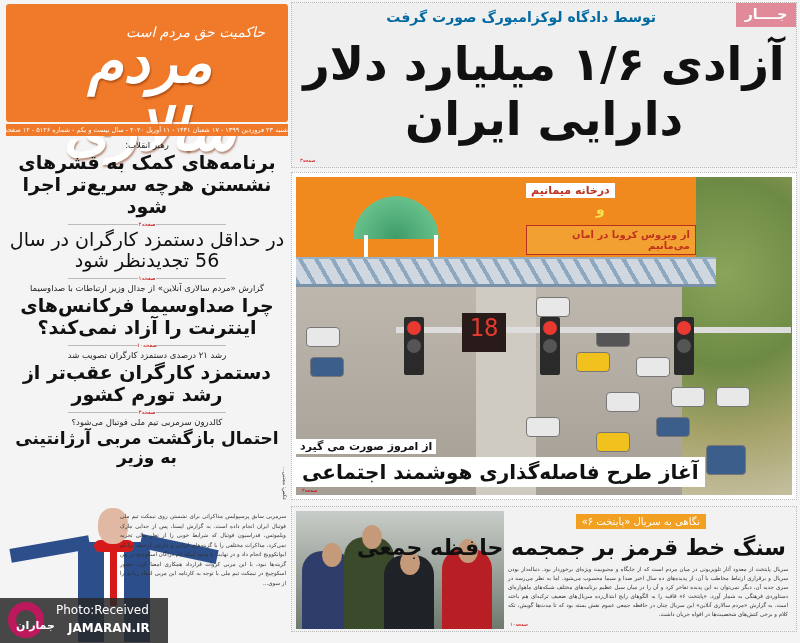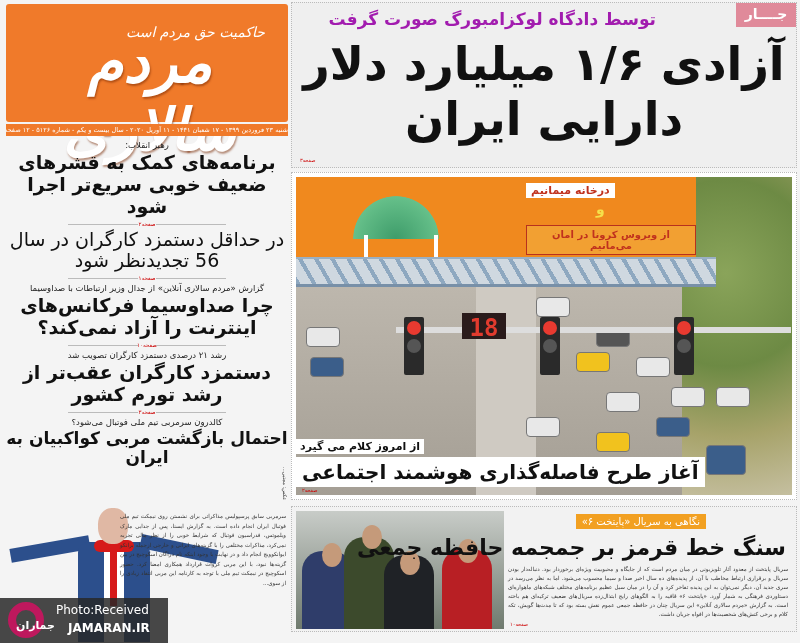--- a/index.html
+++ b/index.html
@@ -17,47 +17,47 @@
   .item { text-align: center; }
   .kicker { font-size: 8.5px; color: #222; margin-bottom: 2px; }
   .headline { font-weight: bold; color: #111; line-height: 1.15; }
   .pageref { font-size: 5.5px; color: #c00; margin: 3px 0 2px; position: relative; }
   .pageref::before, .pageref::after { content: ""; position: absolute; top: 3px; width: 70px; height: 1px; background: #bbb; }
   .pageref::before { right: 150px; } .pageref::after { left: 150px; }
 
   
   .top-box { position: absolute; left: 291px; top: 2px; width: 506px; height: 166px; border: 1px dotted #bbb; background: #efefef; }
   .jar-tag { position: absolute; right: 0; top: 0; width: 60px; height: 24px; background: #e08a9a; color: #fff; font-weight: bold; font-size: 14px; text-align: center; line-height: 22px; }
-  .top-kicker { position: absolute; right: 140px; top: 6px; font-size: 17px; font-weight: bold; color: #a21caf; }
+  .top-kicker { position: absolute; right: 140px; top: 6px; font-size: 14px; font-weight: bold; color: #0369a1; }
   .top-head { position: absolute; left: 0; right: 0; top: 34px; text-align: center; font-size: 46px; font-weight: 900; line-height: 1.2; color: #111; }
   .top-ref { position: absolute; left: 8px; bottom: 4px; font-size: 5px; color: #c00; }
 
   
   .photo-box { position: absolute; left: 291px; top: 172px; width: 506px; height: 328px; border: 1px dotted #bbb; background: #fff; padding: 4px; }
   .photo { position: relative; width: 100%; height: 100%; overflow: hidden; background: linear-gradient(#d9d5cc 0%, #bcb7ae 100%); }
-  .billboard { position: absolute; left: 0; top: 0; width: 400px; height: 92px; background: #f0891e; text-align: center; }
+  .billboard { position: absolute; left: 0; top: 0; width: 400px; height: 92px; background: #f0891e; }
   .bb-line1 { position: absolute; left: 230px; top: 6px; background: #fff; color: #c0311e; font-size: 11px; font-weight: bold; padding: 1px 5px; }
   .bb-waw { position: absolute; left: 300px; top: 24px; color: #f5e04a; font-size: 14px; font-weight: bold; }
   .bb-line2 { position: absolute; left: 230px; top: 48px; border: 1px solid #b8311e; color: #c0311e; font-size: 10px; font-weight: bold; padding: 3px 5px; background: #f2a032; }
   .umbrella { position: absolute; left: 50px; top: 12px; width: 100px; height: 50px; background: radial-gradient(ellipse at 50% 100%, #3e9c6a 0%, #66c08a 60%, transparent 61%); }
   .umbrella-pole-l { position: absolute; left: 68px; top: 58px; width: 4px; height: 25px; background: #fff; }
   .umbrella-pole-r { position: absolute; left: 138px; top: 58px; width: 4px; height: 25px; background: #fff; }
   .trees { position: absolute; right: 0; top: 0; width: 110px; height: 320px; background: radial-gradient(circle at 40% 30%, #8aa45a 0%, #6d8a44 40%, #a7a36a 70%, #c6c0a2 100%); }
   .bridge { position: absolute; left: 0; top: 80px; width: 420px; height: 30px; background: repeating-linear-gradient(60deg, #8ea8c0 0 4px, #cfd8e0 4px 14px); border-top: 2px solid #9ab0c4; border-bottom: 3px solid #7890a8; }
   .road { position: absolute; left: 0; top: 110px; width: 100%; height: 210px; background: linear-gradient(#bdb7ad, #a49e94); }
   .lane { position: absolute; top: 110px; width: 60px; height: 210px; background: #cfcac2; }
   .car { position: absolute; width: 34px; height: 20px; border-radius: 4px; background: #e8e8e8; border: 1px solid #777; }
   .car.yellow { background: #f1c21e; }
   .car.blue { background: #3b5e8a; }
   .car.dark { background: #555; }
   .tlight { position: absolute; width: 20px; height: 58px; background: #2a2a2a; border-radius: 2px; }
   .tlight::before { content: ""; position: absolute; left: 3px; top: 4px; width: 14px; height: 14px; border-radius: 50%; background: #e83a30; }
   .tlight::after { content: ""; position: absolute; left: 3px; top: 22px; width: 14px; height: 14px; border-radius: 50%; background: #555; }
   .tlight-bar { position: absolute; left: 100px; top: 150px; width: 395px; height: 6px; background: #ddd; }
-  .countdown { position: absolute; left: 166px; top: 136px; width: 44px; height: 26px; background: #2a1b1b; color: #e23b2e; font-family: "DejaVu Sans Mono", monospace; font-weight: bold; font-size: 24px; text-align: center; line-height: 30px; direction: ltr; }
+  .countdown { position: absolute; left: 166px; top: 136px; width: 44px; height: 39px; background: #2a1b1b; color: #e23b2e; font-family: "DejaVu Sans Mono", monospace; font-weight: normal; font-size: 24px; text-align: center; line-height: 30px; direction: ltr; }
   .caption-kicker { position: absolute; left: 0; top: 262px; background: #fff; font-size: 11px; font-weight: bold; padding: 1px 4px; }
   .caption-head { position: absolute; left: 0; top: 280px; background: #fff; font-size: 20px; font-weight: 900; padding: 0 6px; line-height: 30px; }
   .photo-ref { position: absolute; left: 6px; bottom: 2px; font-size: 5px; color: #c00; }
   .side-credit { position: absolute; left: 276px; top: 440px; width: 12px; height: 60px; font-size: 5px; writing-mode: vertical-rl; color: #333; }
 
   
   .bottom-box { position: absolute; left: 291px; top: 506px; width: 506px; height: 126px; border: 1px dotted #bbb; background: #f2f2f2; }
   .series-photo { position: absolute; left: 4px; top: 4px; width: 208px; height: 118px; background: linear-gradient(#c8ccc8, #6f7a6e); overflow: hidden; }
   .person { position: absolute; bottom: 0; width: 50px; border-radius: 20px 20px 0 0; }
   .head { position: absolute; width: 20px; height: 24px; border-radius: 50%; background: #c59a7a; }
@@ -87,40 +87,40 @@
 
 <div class="masthead">
   <div class="slogan">حاکمیت حق مردم است</div>
   <div class="logo">مردم سالاری</div>
 </div>
 <div class="dateline">شنبه ۲۳ فروردین ۱۳۹۹ - ۱۷ شعبان ۱۴۴۱ - ۱۱ آوریل ۲۰۲۰ - سال بیست و یکم - شماره ۵۱۲۶ - ۱۲ صفحه - ۱۰۰۰ تومان</div>
 
 <div class="left-col">
   <div class="item">
     <div class="kicker">رهبر انقلاب:</div>
-    <div class="headline" style="font-size:19px;">برنامه‌های کمک به قشرهای ضعیف خوبی سریع‌تر اجرا شود</div>
+    <div class="headline" style="font-size:19px;">برنامه‌های کمک به قشرهای نشستن هرچه سریع‌تر اجرا شود</div>
     <div class="pageref">صفحه۲</div>
   </div>
   <div class="item">
     <div class="headline" style="font-size:19px;font-weight:normal;">در حداقل دستمزد کارگران در سال 56 تجدیدنظر شود</div>
     <div class="pageref">صفحه۱</div>
   </div>
   <div class="item">
     <div class="kicker">گزارش «مردم سالاری آنلاین» از جدال وزیر ارتباطات با صداوسیما</div>
     <div class="headline" style="font-size:19px;">چرا صداوسیما فرکانس‌های اینترنت را آزاد نمی‌کند؟</div>
     <div class="pageref">صفحه۱۰</div>
   </div>
   <div class="item">
     <div class="kicker">رشد ۲۱ درصدی دستمزد کارگران تصویب شد</div>
     <div class="headline" style="font-size:19px;">دستمزد کارگران عقب‌تر از رشد تورم کشور</div>
     <div class="pageref">صفحه۳</div>
   </div>
   <div class="item">
     <div class="kicker">کالدرون سرمربی تیم ملی فوتبال می‌شود؟</div>
-    <div class="headline" style="font-size:17px;">احتمال بازگشت مربی کواکبیان به ایران</div>
+    <div class="headline" style="font-size:17px;">احتمال بازگشت مربی آرژانتینی به وزیر</div>
   </div>
 </div>
 
 <div class="coach-area">
   <div class="coach">
     <div class="c-arm-l"></div>
     <div class="c-arm-r"></div>
     <div class="c-body"></div>
     <div class="c-shirt"></div>
     <div class="c-tie"></div>
@@ -171,21 +171,21 @@
     <div class="car blue" style="left:360px;top:240px;"></div>
     <div class="car blue" style="left:410px;top:268px;width:40px;height:30px;"></div>
     <div class="car" style="left:420px;top:210px;"></div>
 
     <div class="tlight-bar"></div>
     <div class="tlight" style="left:108px;top:140px;"></div>
     <div class="countdown">18</div>
     <div class="tlight" style="left:244px;top:140px;"></div>
     <div class="tlight" style="left:378px;top:140px;"></div>
 
-    <div class="caption-kicker">از امروز کلام می گیرد</div>
+    <div class="caption-kicker">از امروز صورت می گیرد</div>
     <div class="caption-head">آغاز طرح فاصله‌گذاری هوشمند اجتماعی</div>
     <div class="photo-ref">صفحه۲</div>
   </div>
 </div>
 <div class="side-credit">عکس: مجتبی...</div>
 
 <div class="bottom-box">
   <div class="series-photo">
     <div class="person" style="left:6px;height:78px;background:#2f3d6a;"></div>
     <div class="head" style="left:26px;top:32px;"></div>

